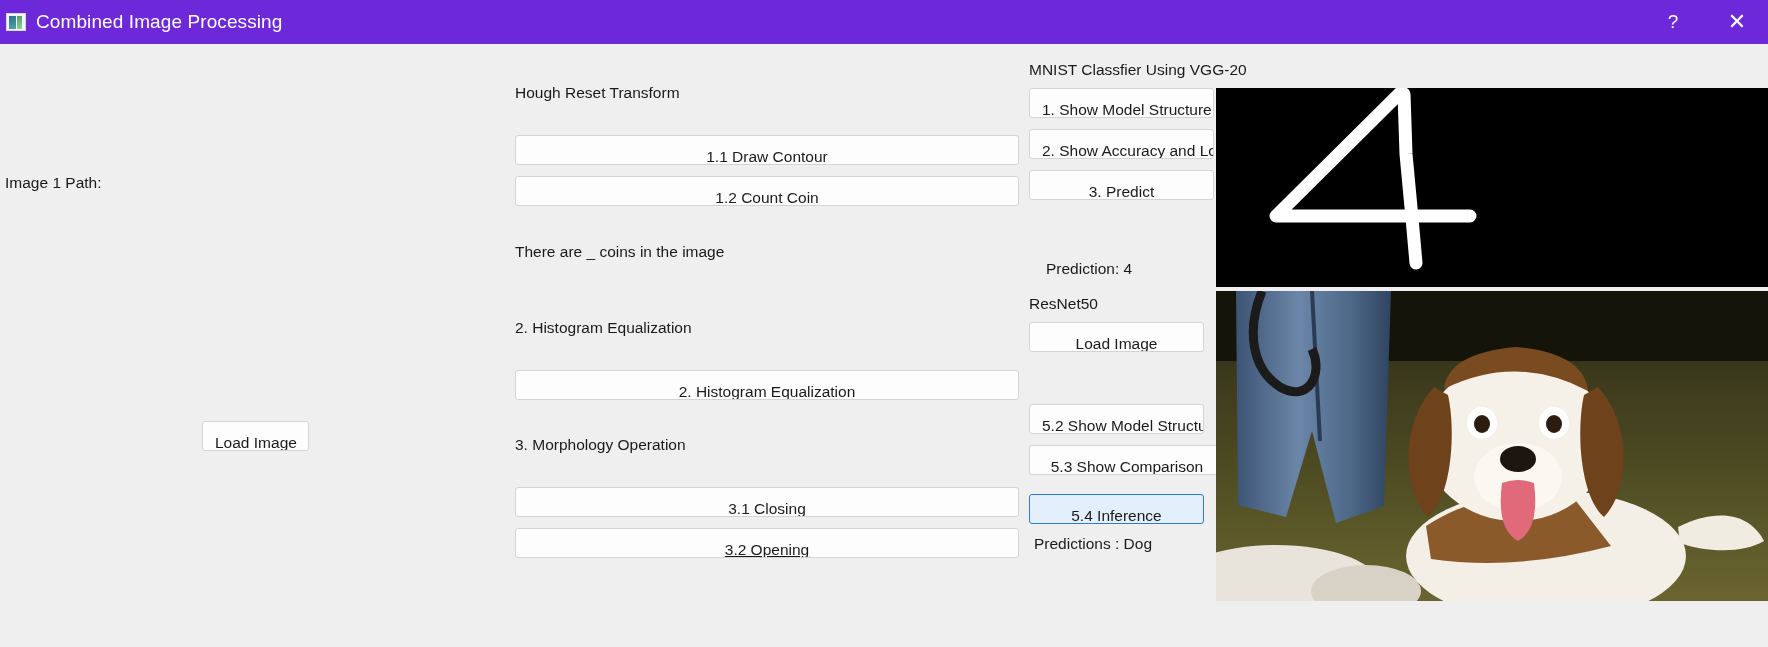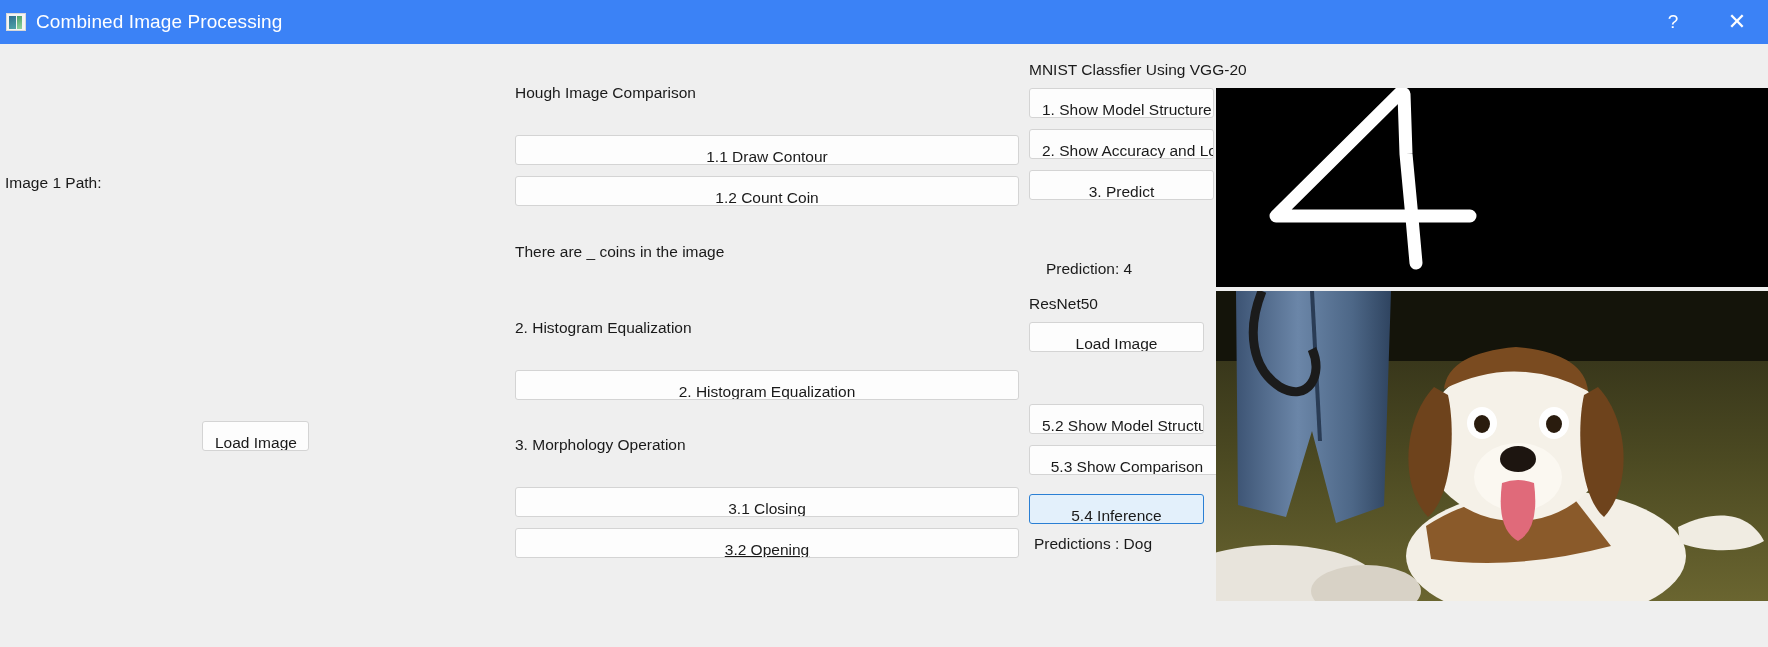--- a/index.html
+++ b/index.html
@@ -8,21 +8,21 @@
     width: 1768px; height: 647px;
     overflow: hidden;
     background: #efefef;
     font-family: "Liberation Sans", sans-serif;
   }
 
   
   #titlebar {
     position: absolute; top: 0; left: 0;
     width: 1768px; height: 44px;
-    background: #3b82f6;
+    background: #6d28d9;
     display: flex; align-items: center;
   }
   #app-icon {
     width: 20px; height: 18px;
     margin-left: 6px; margin-right: 10px;
     background: #f4f4f4;
     border: 1px solid #d8d8d8;
     position: relative;
     flex: none;
   }
@@ -114,21 +114,21 @@
   <div class="caption-btn">?</div>
   <div class="caption-btn close">✕</div>
 </div>
 
 <div id="client">
 
   <div class="lbl" style="left:5px; top:130px;">Image 1 Path:</div>
 
   <button class="btn" style="left:202px; top:377px; width:107px; height:30px;">Load Image</button>
 
-  <div class="lbl" style="left:515px; top:40px;">Hough Image Comparison</div>
+  <div class="lbl" style="left:515px; top:40px;">Hough Reset Transform</div>
 
   <button class="btn" style="left:515px; top:91px; width:504px; height:30px;">1.1 Draw Contour</button>
 
   <button class="btn" style="left:515px; top:132px; width:504px; height:30px;">1.2 Count Coin</button>
 
   <div class="lbl" style="left:515px; top:199px;">There are _ coins in the image</div>
 
   <div class="lbl" style="left:515px; top:275px;">2. Histogram Equalization</div>
 
   <button class="btn" style="left:515px; top:326px; width:504px; height:30px;">2. Histogram Equalization</button>

